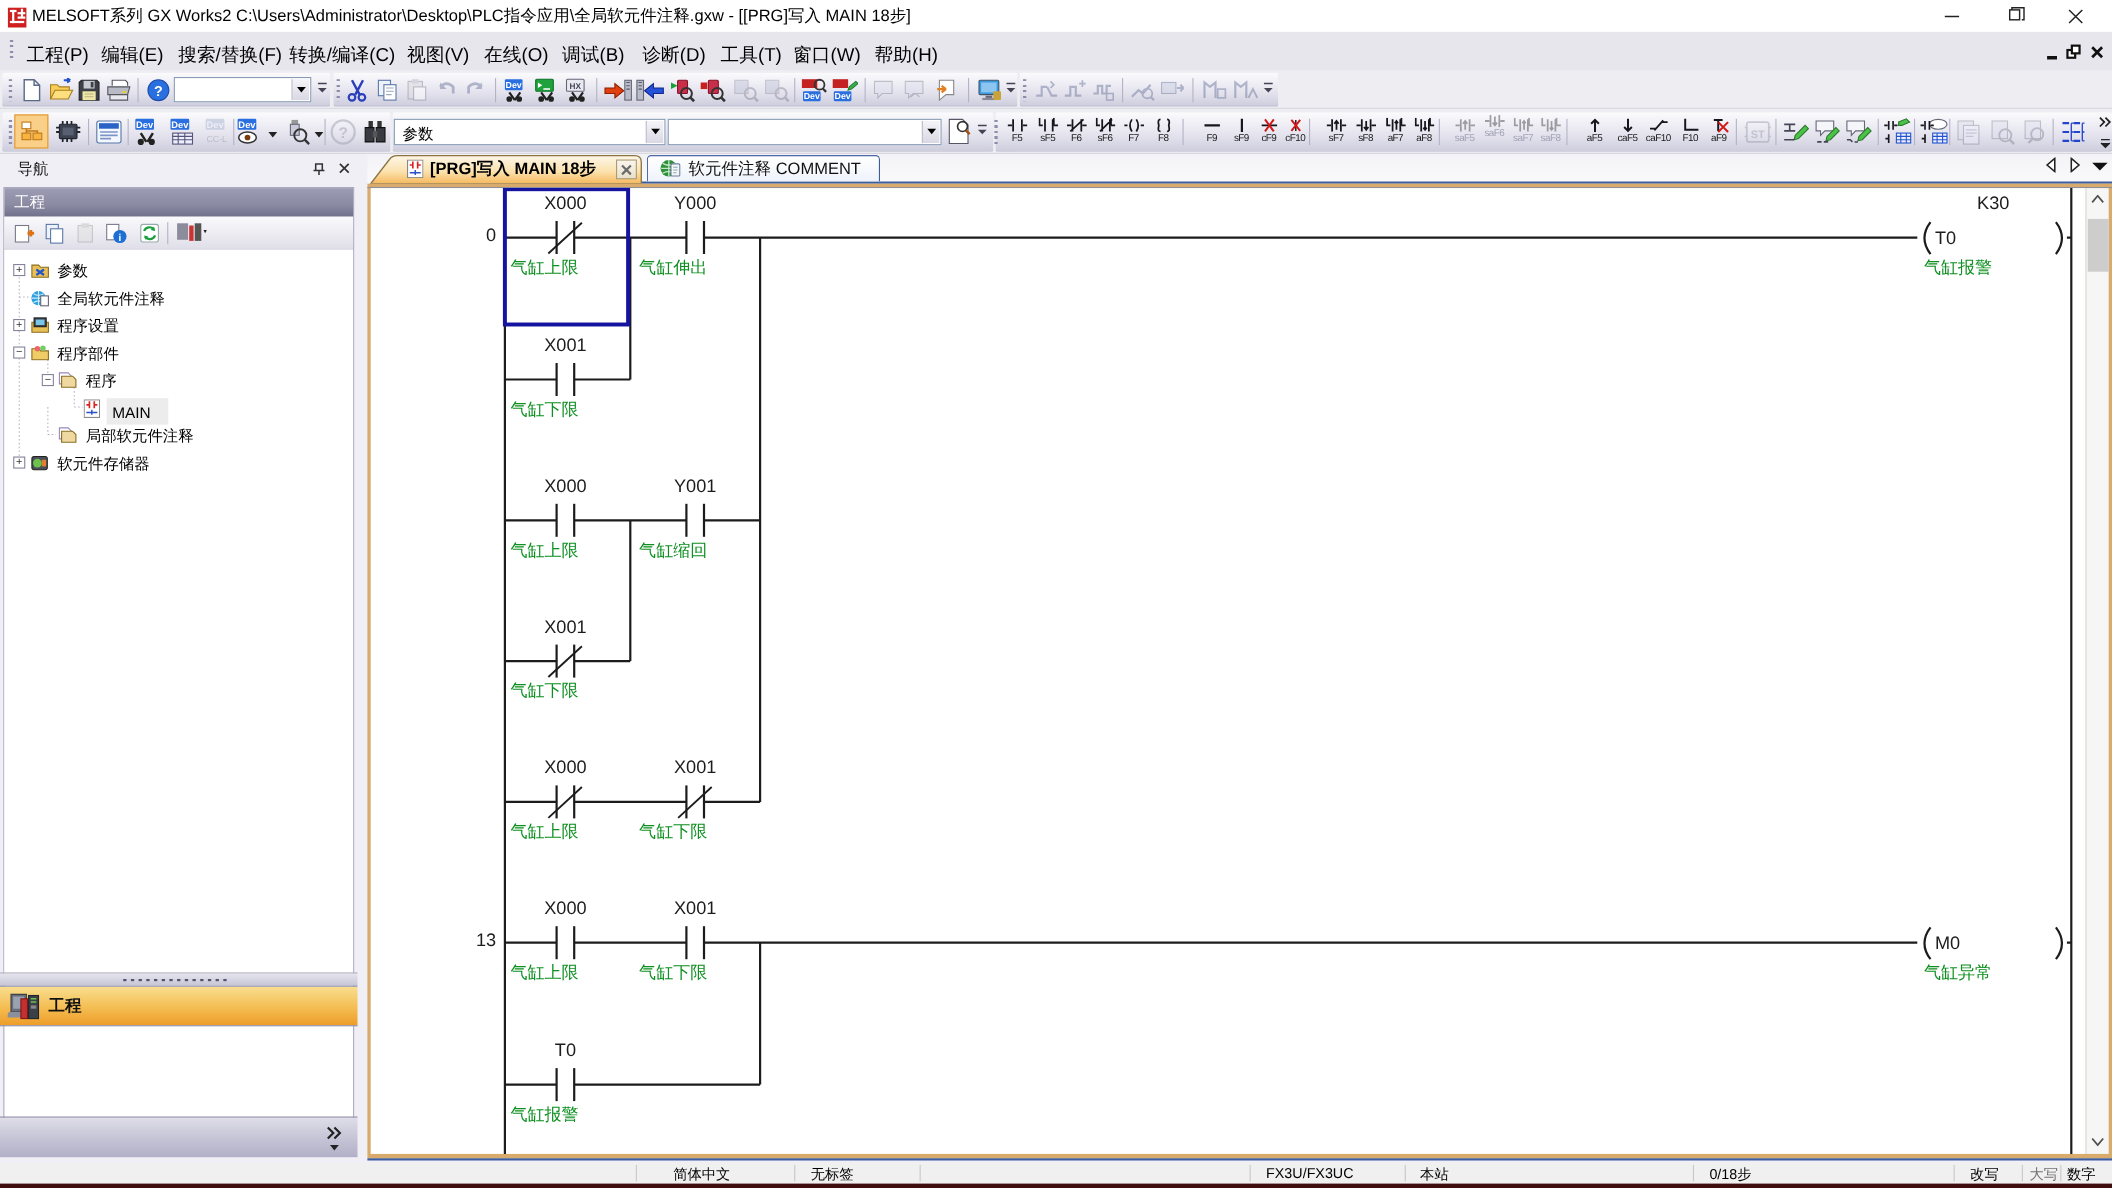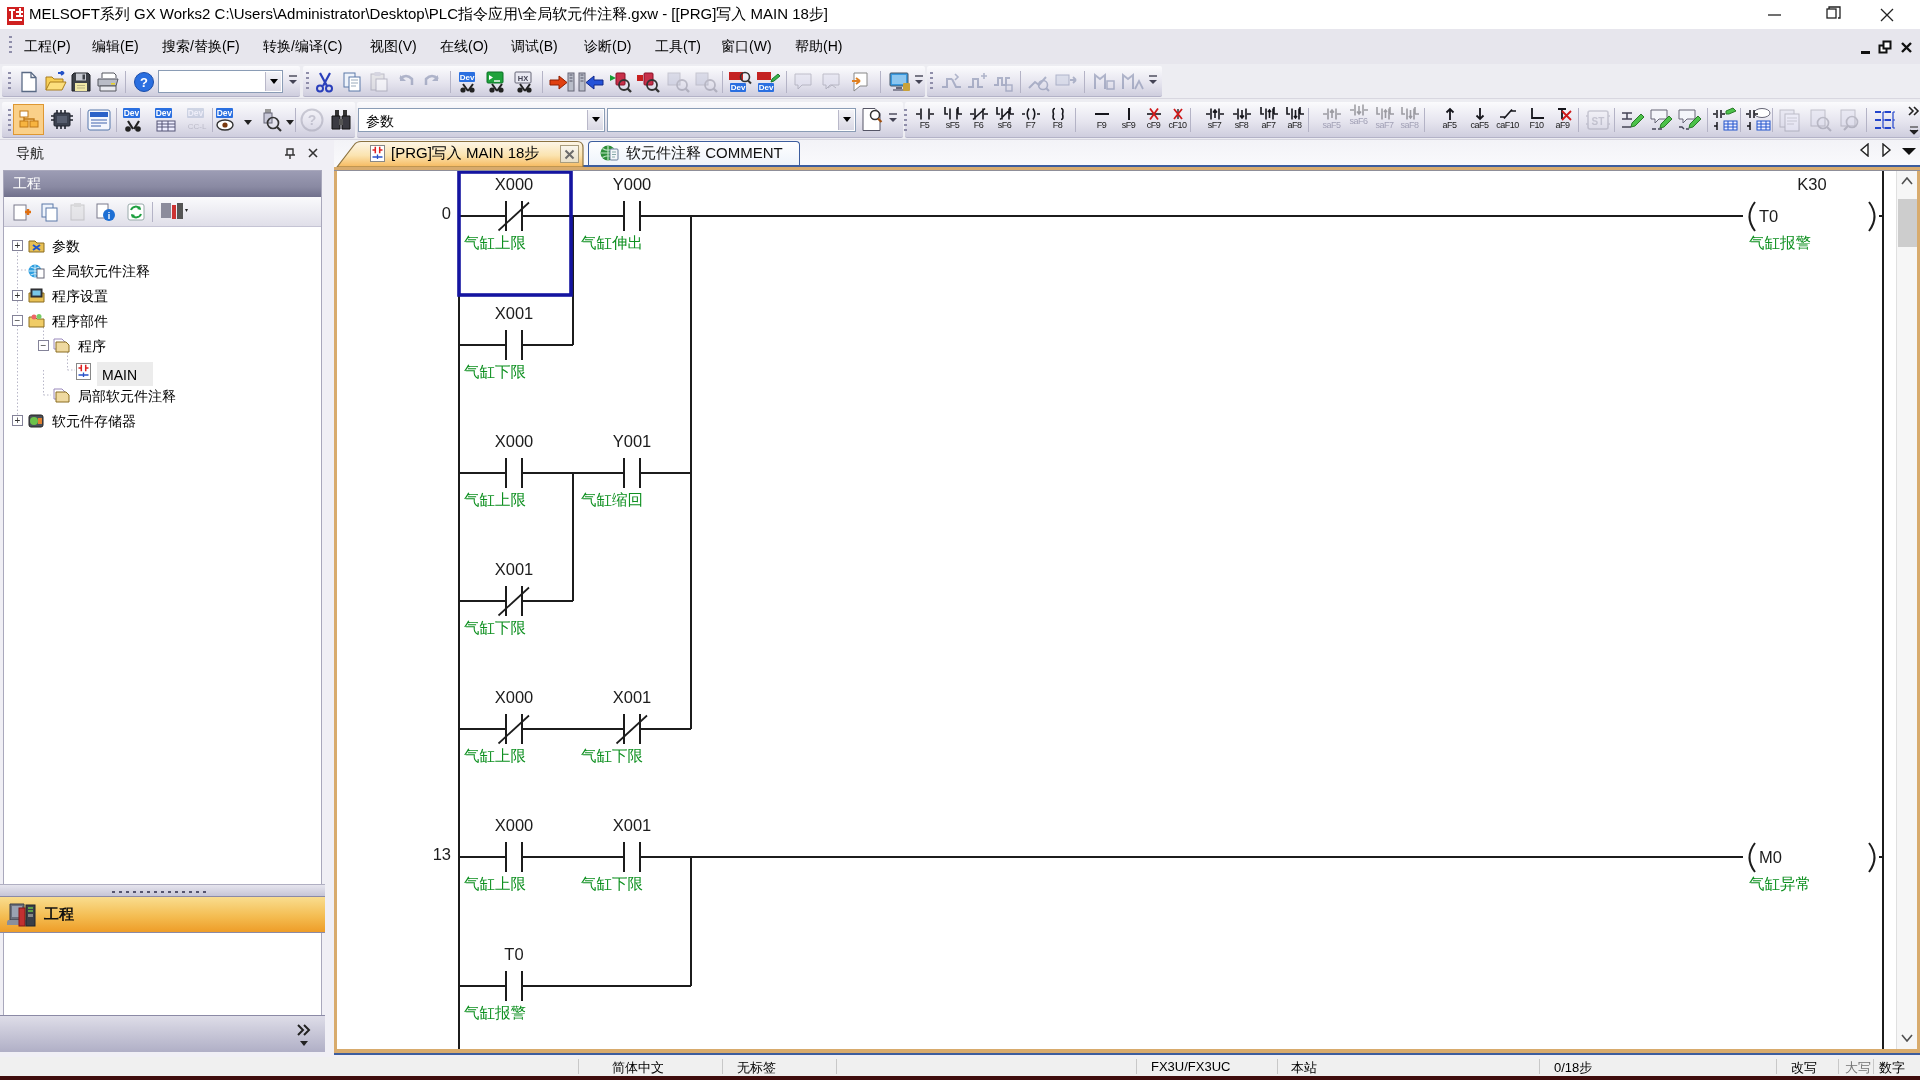--- a/index.html
+++ b/index.html
@@ -6,21 +6,21 @@
 body { position:relative; background:#f0eff5; }
 .abs { position:absolute; }
 
 
 #titlebar { left:0; top:0; width:1920px; height:29px; background:#ffffff; }
 #title-ico { left:7px; top:6px; width:18px; height:20px; }
 #title-text { left:29px; top:5px; font-size:15px; color:#000; white-space:nowrap; }
 
 
 #menubar { left:0; top:29px; width:1920px; height:35px; background:#e7e6ed; }
-.menu-item { position:absolute; top:9px; font-size:14px; color:#000; white-space:nowrap; }
+.menu-item { position:absolute; top:9px; font-size:17px; color:#000; white-space:nowrap; }
 .grip { position:absolute; width:3px; background:repeating-linear-gradient(#8f8eaa 0 2px, rgba(0,0,0,0) 2px 5px); }
 
 
 #tb1 { left:0; top:64px; width:1920px; height:35px; background:#ededf2; border-bottom:1px solid #d8d7e0; }
 #tb2 { left:0; top:99px; width:1920px; height:41px; background:#ededf2; border-bottom:1px solid #d8d7e0; }
 .ico { position:absolute; }
 .combo { position:absolute; background:#fff; border:1px solid #8a9cb5; }
 .combo .arr { position:absolute; right:1px; top:1px; bottom:1px; width:16px; background:linear-gradient(#f4f4f8,#d9d8e4); border-left:1px solid #b9b8c9; }
 .combo .arr:after { content:""; position:absolute; left:4px; top:7px; border:4px solid transparent; border-top:5px solid #000; }
 .sep { position:absolute; width:1px; background:#b4b3c6; }
@@ -821,21 +821,21 @@
           <stop offset="1" stop-color="#f6b95e"></stop>
     </linearGradient>
       </defs>
     <path d="M3 27 L20 5 Q22.5 1.5 27 1.5 L243 1.5 Q249 1.5 249 7.5 L249 27 Z" fill="url(#tabg)" stroke="#8c7341" stroke-width="1.2"></path>
   </svg>
   <svg class="abs" style="left:36px;top:5px" width="15" height="17" viewBox="0 0 15 17">
     <rect x="0.5" y="0.5" width="14" height="16" fill="#fff" stroke="#888"></rect>
     <path d="M2.5 5 h2.6 M9.9 5 h2.6 M5.3 1.8 v6.4 M9.7 1.8 v6.4" stroke="#d22" stroke-width="1.5" fill="none"></path>
       <path d="M2.5 12 h10 M7.5 9.5 v4.5" stroke="#2a52c8" stroke-width="1.3" fill="none"></path>
   </svg>
-  <div class="abs" style="left:57px;top:4px;font-size:15px;font-weight:normal;color:#000;white-space:nowrap">[PRG]写入 MAIN 18步</div>
+  <div class="abs" style="left:57px;top:4px;font-size:15px;font-weight:bold;color:#000;white-space:nowrap">[PRG]写入 MAIN 18步</div>
   <div class="abs" style="left:226px;top:5px;width:19px;height:18px;background:linear-gradient(#faf6ec,#e8e0ca);border:1px solid #a89c7d"></div>
   <svg class="abs" style="left:230px;top:9px" width="11" height="11" viewBox="0 0 11 11">
     <path d="M1.5 1.5 L9.5 9.5 M9.5 1.5 L1.5 9.5" stroke="#6b6b6b" stroke-width="2"></path>
   </svg>
 
   <svg class="abs" style="left:1524px;top:3px" width="60" height="14" viewBox="0 0 60 14">
     <path d="M10 1 L3 7 L10 13 Z" fill="#fff" stroke="#222" stroke-width="1.4"></path>
     <path d="M25 1 L32 7 L25 13 Z" fill="#fff" stroke="#222" stroke-width="1.4"></path>
     <path d="M44 5 L58 5 L51 12 Z" fill="#111"></path>
   </svg>

